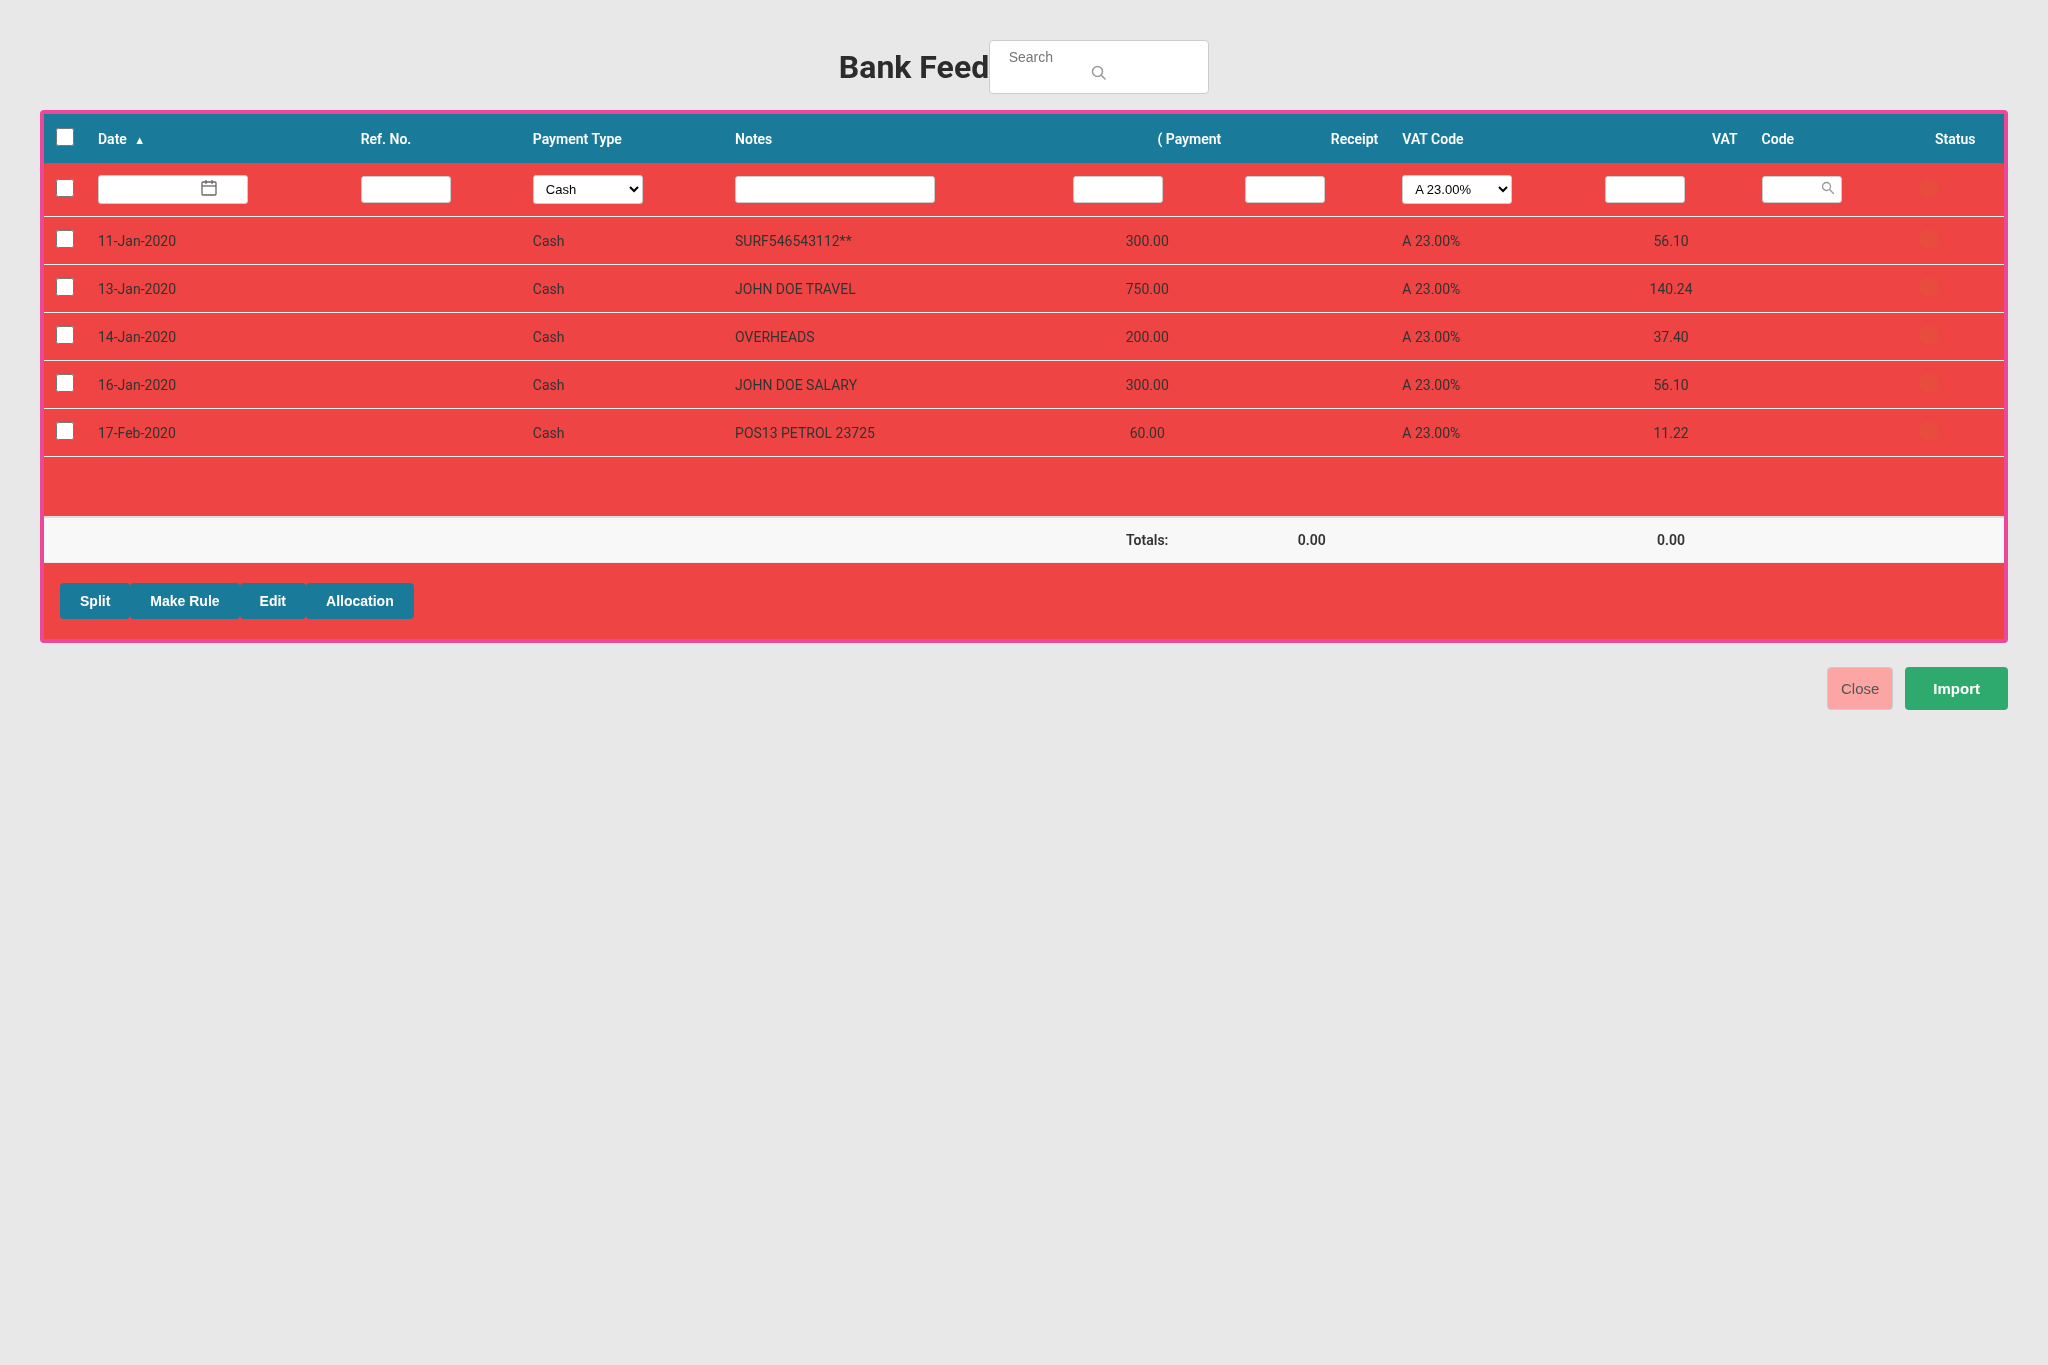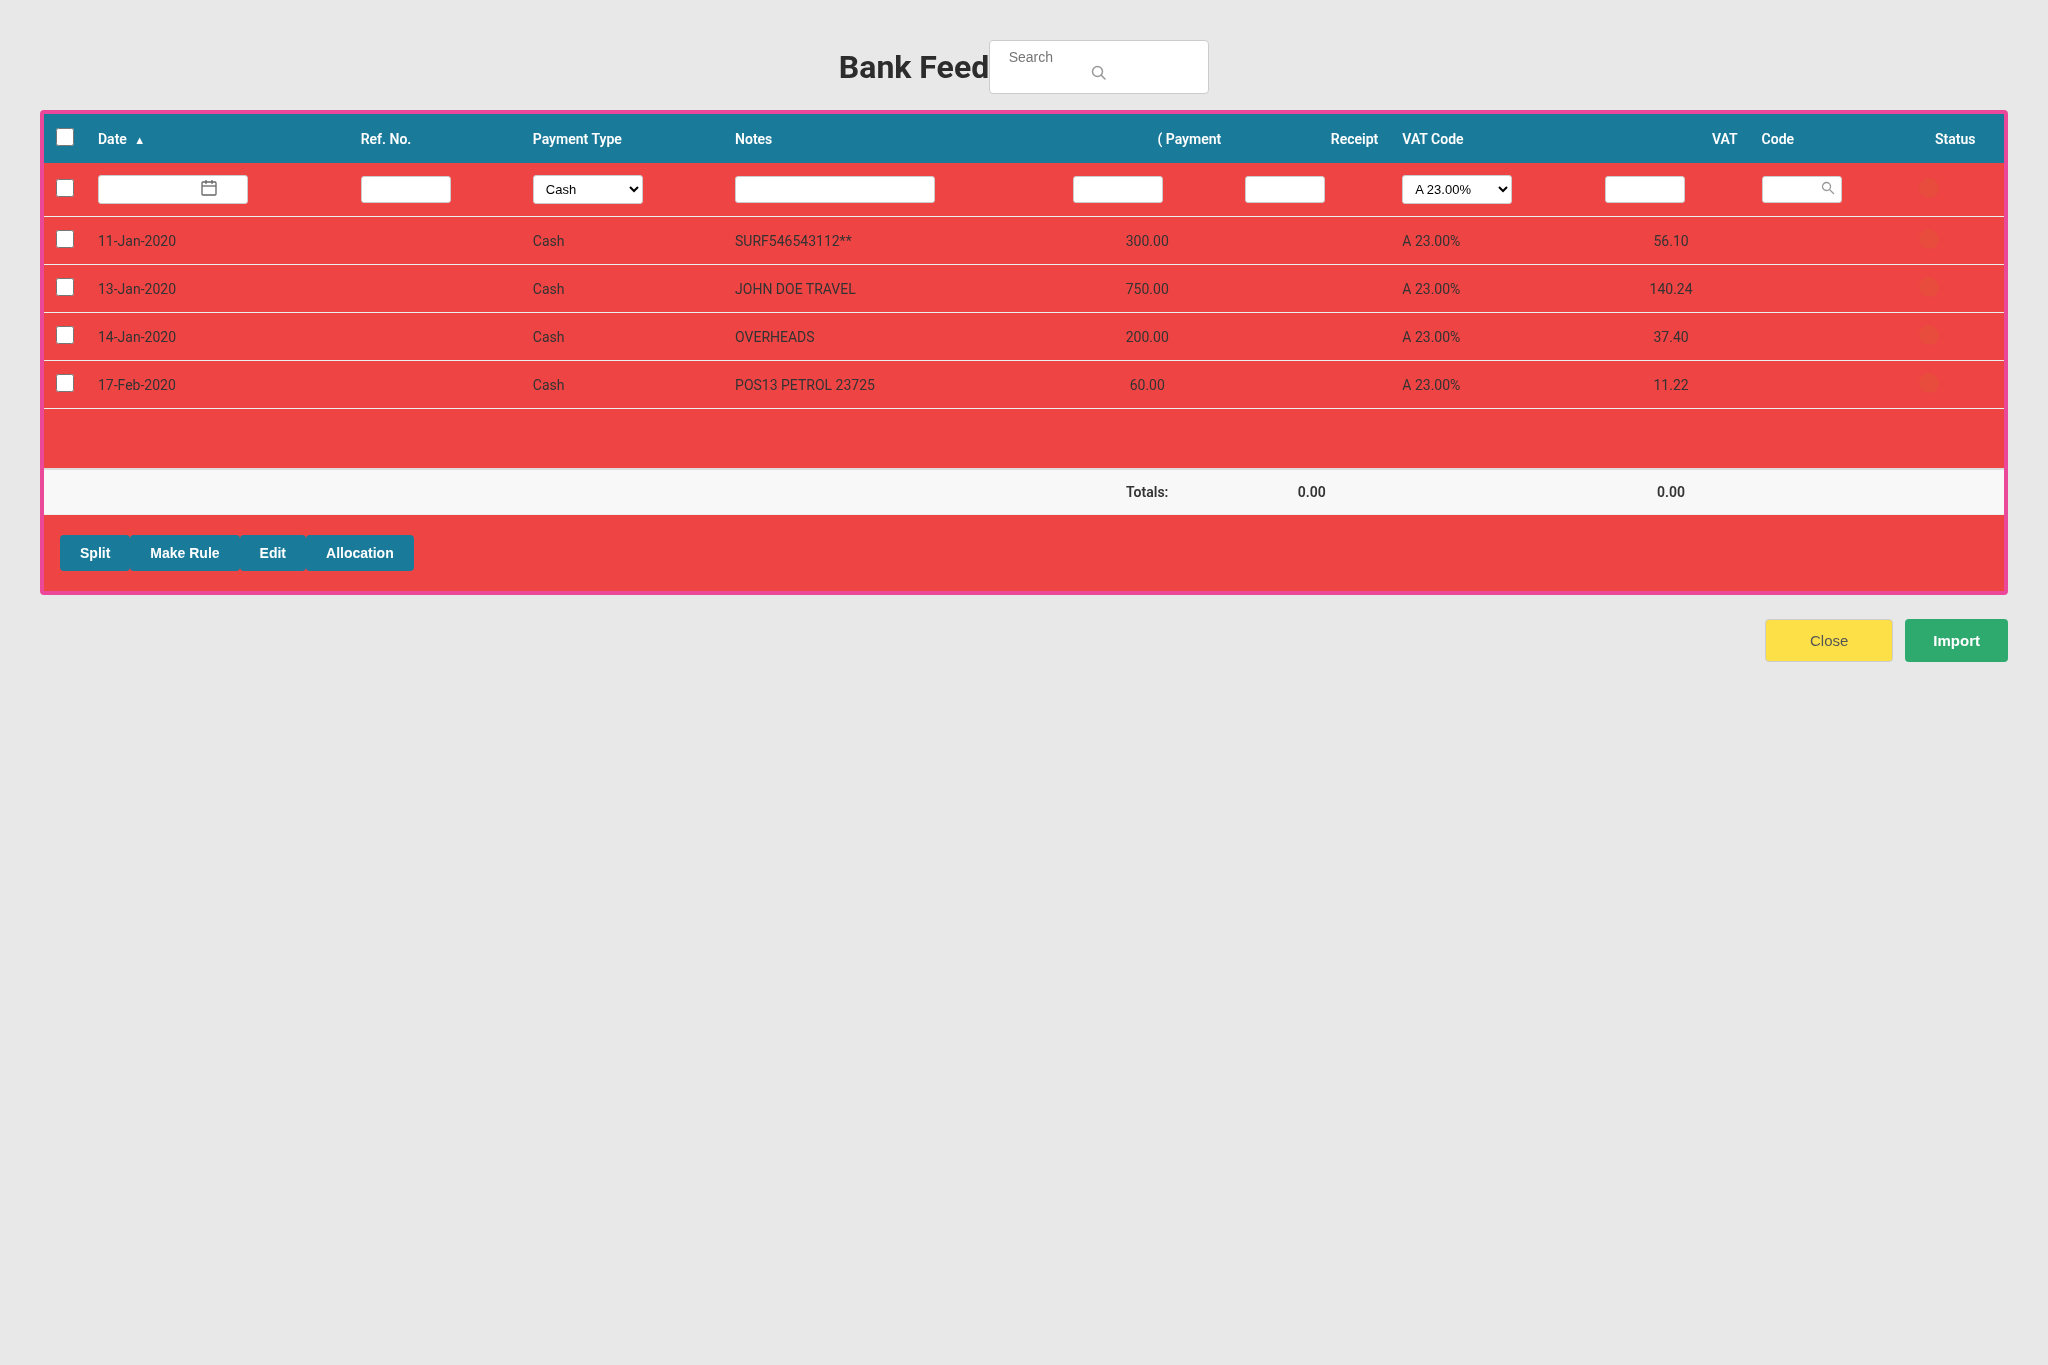--- a/index.html
+++ b/index.html
@@ -267,24 +267,24 @@
     }
 
     .footer-buttons {
       display: flex;
       justify-content: flex-end;
       gap: 12px;
       padding: 24px 0 0 0;
     }
 
     .btn-close {
-      padding: 12px 44px;
+      padding: 12px 13px;
       border: 1px solid #ccc;
       border-radius: 4px;
-      background: #fde047;
+      background: #fca5a5;
       font-size: 15px;
       color: #555;
       cursor: pointer;
       font-weight: 500;
     }
 
     .btn-import {
       padding: 12px 28px;
       border: none;
       border-radius: 4px;
@@ -439,20 +439,33 @@
           <td class="text-cell">OVERHEADS</td>
           <td class="text-cell right">200.00</td>
           <td></td>
           <td class="text-cell">A 23.00%</td>
           <td class="text-cell right">37.40</td>
           <td></td>
           <td class="center"><span class="status-dot"></span></td>
         </tr>
         <tr>
           <td><input type="checkbox" class="row-checkbox" style=""></td>
+          <td class="text-cell">16-Jan-2020</td>
+          <td></td>
+          <td class="text-cell">Cash</td>
+          <td class="text-cell">JOHN DOE SALARY</td>
+          <td class="text-cell right">300.00</td>
+          <td></td>
+          <td class="text-cell">A 23.00%</td>
+          <td class="text-cell right">56.10</td>
+          <td></td>
+          <td class="center"><span class="status-dot"></span></td>
+        </tr>
+        <tr>
+          <td><input type="checkbox" class="row-checkbox" style=""></td>
           <td class="text-cell">17-Feb-2020</td>
           <td></td>
           <td class="text-cell">Cash</td>
           <td class="text-cell">POS13 PETROL 23725</td>
           <td class="text-cell right">60.00</td>
           <td></td>
           <td class="text-cell">A 23.00%</td>
           <td class="text-cell right">11.22</td>
           <td></td>
           <td class="center"><span class="status-dot"></span></td>

